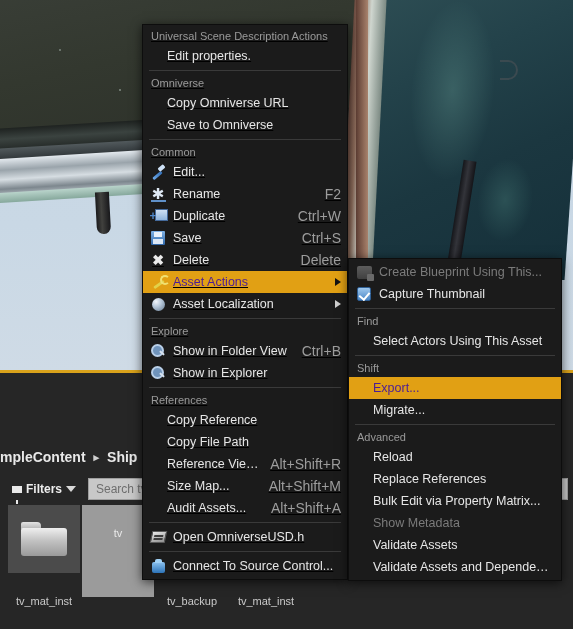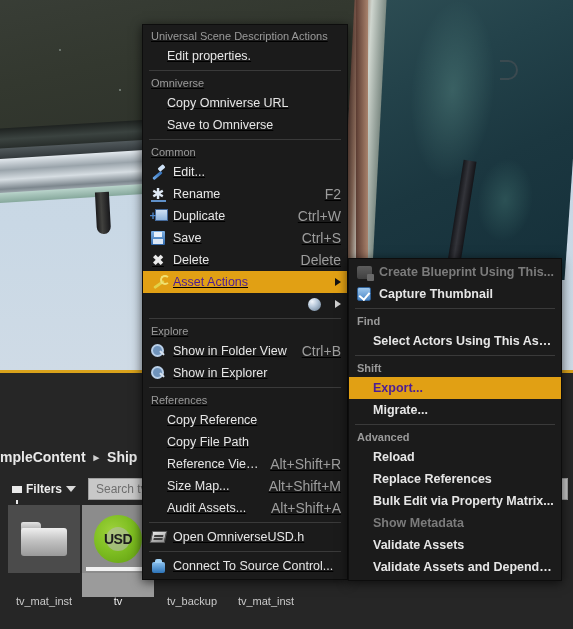--- a/index.html
+++ b/index.html
@@ -201,21 +201,21 @@
   
   .menu {
     position: absolute;
     background: #1b1b1b;
     border: 1px solid #0d0d0d;
     box-shadow: 0 2px 10px rgba(0,0,0,.65);
     padding: 2px 0;
     z-index: 50;
   }
   .menu-main { left: 142px; top: 24px; width: 206px; text-decoration: underline; }
-  .menu-sub  { left: 348px; top: 258px; width: 214px; z-index: 60; font-weight: bold; }
+  .menu-sub  { left: 348px; top: 258px; width: 214px; z-index: 60; }
 
   .sec-head {
     color: #9a9a9a; font-size: 11px;
     padding: 3px 0 3px 8px;
     user-select: none;
   }
   .mi {
     display: flex; align-items: center;
     height: 22px; padding: 0 6px 0 6px;
     color: #e6e6e6; font-size: 12.5px;
@@ -334,26 +334,20 @@
         <div class="tile-thumb">
           <div class="folder-ico">
             <div class="tab"></div>
               <div class="body"></div>
           </div>
         </div>
         <div class="tile-label">tv_mat_inst</div>
       </div>
 
       <div class="asset-tile selected">
-        <div class="tile-thumb sel-thumb">
-          <div class="usd-ico">
-            <span>USD</span>
-          </div>
-          <div class="thumb-bar"></div>
-        </div>
         <div class="tile-label">tv</div>
       </div>
 
       <div class="asset-tile">
         <div class="tile-thumb">
           <div class="tv-mini"></div>
           <div class="thumb-bar"></div>
         </div>
         <div class="tile-label">tv_backup</div>
       </div>
@@ -426,20 +420,21 @@
       <span class="ico">
           <span class="g-wrench"></span>
         </span>
       <span class="lbl">Asset Actions</span>
       <span class="arrow"></span>
     </div>
     <div class="mi">
       <span class="ico">
           <span class="g-sphere"></span>
         </span>
+      <span class="lbl">Asset Localization</span>
       <span class="arrow"></span>
     </div>
     <div class="sep"></div>
 
     <div class="sec-head">Explore</div>
     <div class="mi">
       <span class="ico">
           <span class="g-magnify"></span>
         </span>
       <span class="lbl">Show in Folder View</span>

